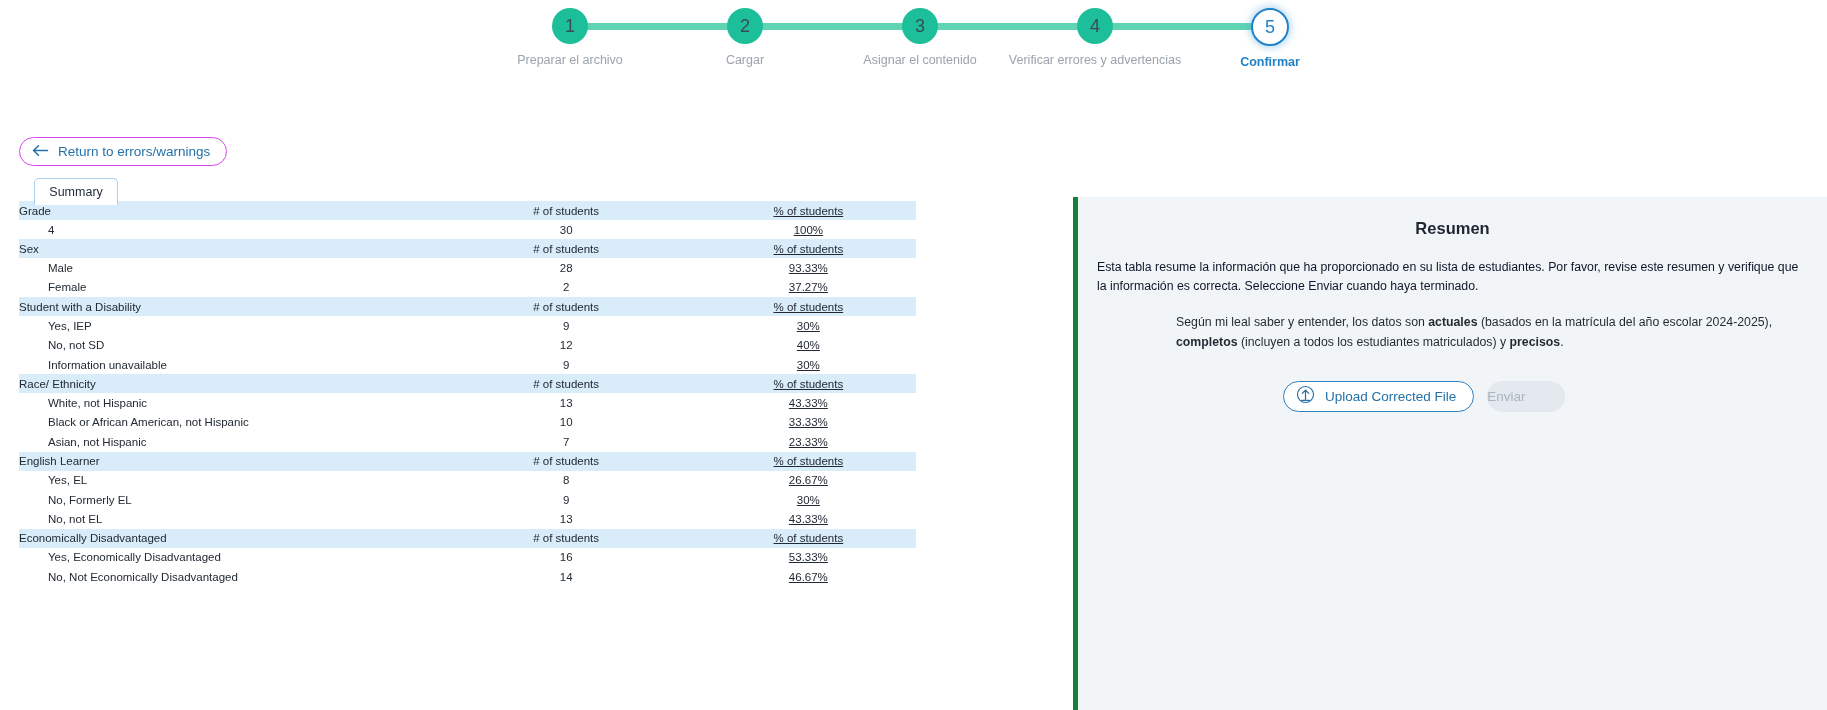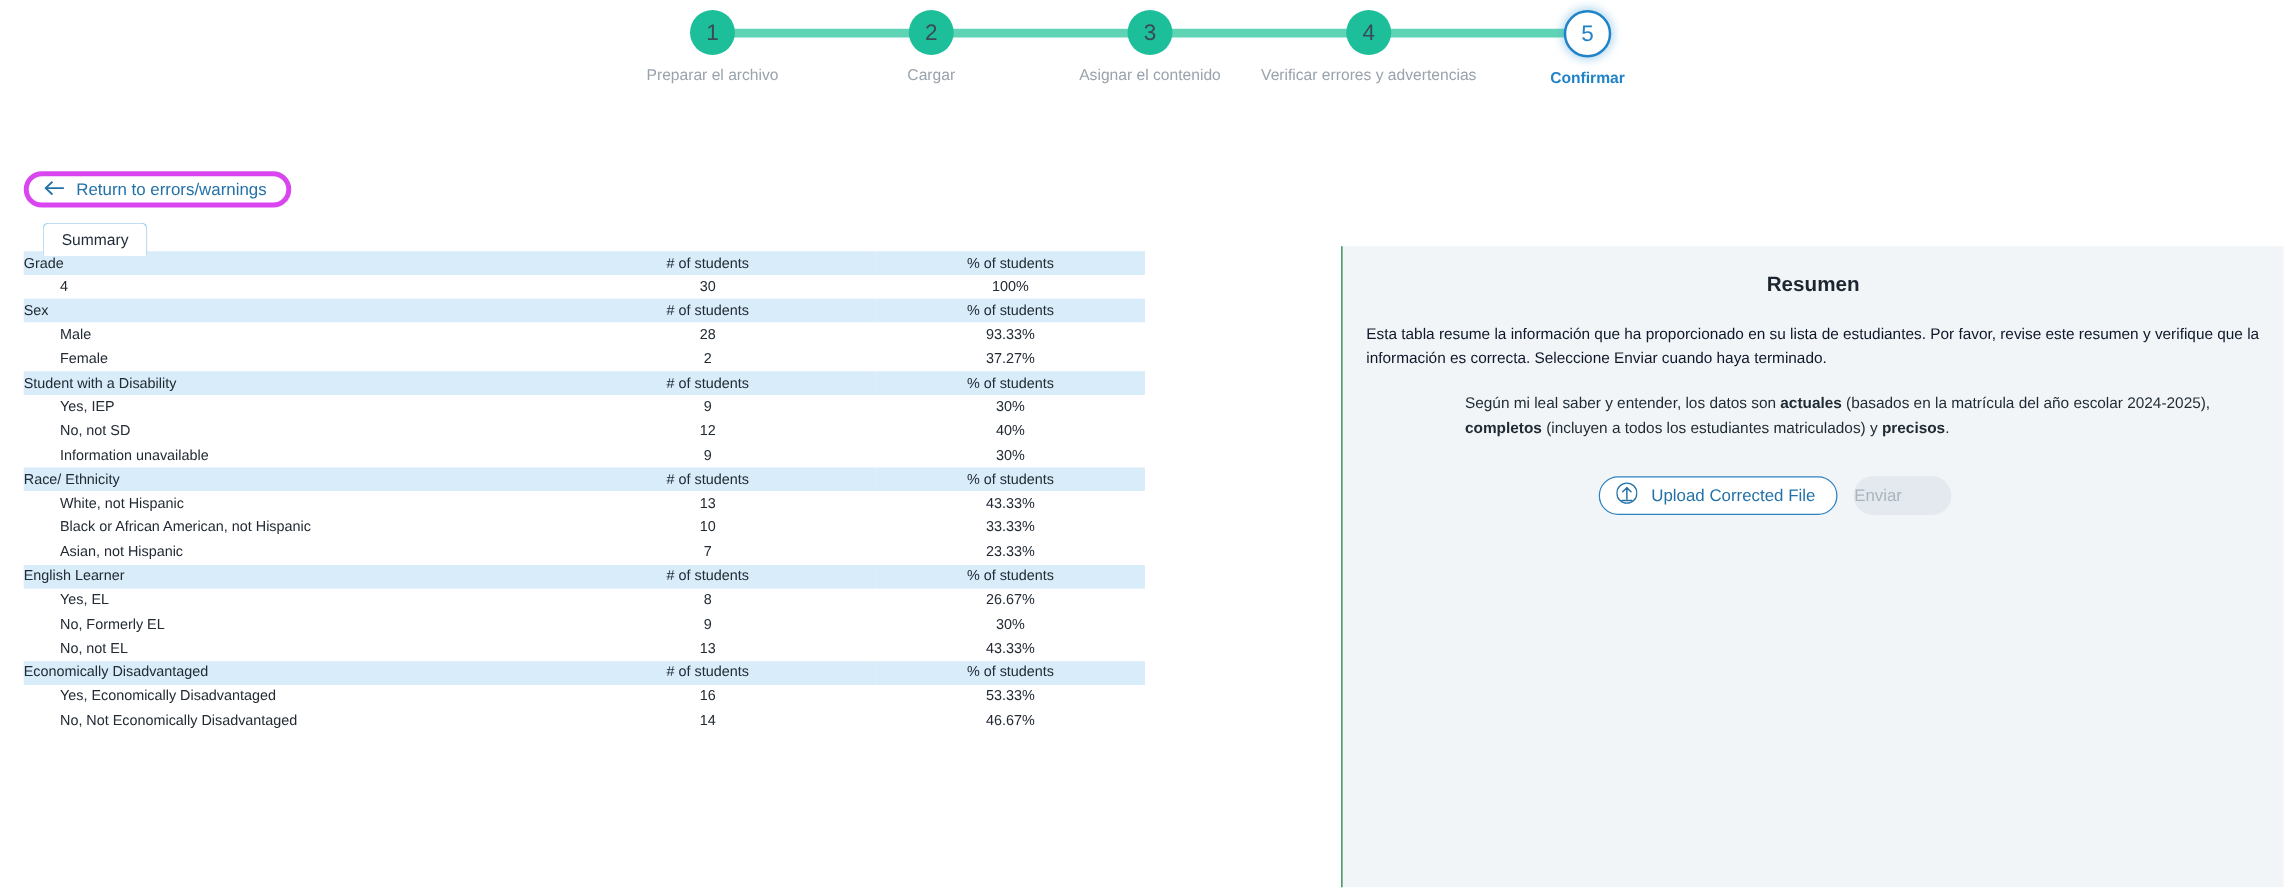--- a/index.html
+++ b/index.html
@@ -69,21 +69,21 @@
     top: 15px;
     z-index: 1;
   }
 
   
   .return-btn {
     position: absolute;
     left: 19px; top: 137px;
     height: 29px;
     padding: 0 16px 0 12px;
-    border: 4px solid #d946ef;
+    border: 1px solid #d946ef;
     border-radius: 16px;
     background: #ffffff;
     color: #2471a8;
     font-size: 13.5px;
     display: flex;
     align-items: center;
     gap: 9px;
     cursor: pointer;
   }
   .arrow-left { display: block; }
@@ -132,30 +132,30 @@
     font-size: 11.5px;
     color: #222a33;
     height: 19px;
     padding: 0;
     vertical-align: middle;
   }
   tr.group-row td { background: #d9ecfa; height: 19px; }
   tr.data-row td { background: #ffffff; height: 19.4px; }
   .c-name  { width: 46%; padding-left: 10px; text-align: left; }
   .c-count { width: 30%; text-align: center; }
-  .c-pct   { width: 24%; text-align: center; }
+  .c-pct   { width: 24%; text-align: center; text-decoration: underline; }
   .c-name.indent { padding-left: 29px; }
 
   
   .panel {
     position: absolute;
     left: 1073px; top: 197px;
     width: 754px; height: 513px;
     background: #f1f5f8;
-    border-left: 1px solid #15803d;
+    border-left: 5px solid #15803d;
   }
   .panel-title {
     text-align: center;
     font-size: 16.5px;
     font-weight: bold;
     color: #1d2630;
     margin-top: 22px;
   }
   .panel-intro {
     margin: 20px 19px 0 19px;

